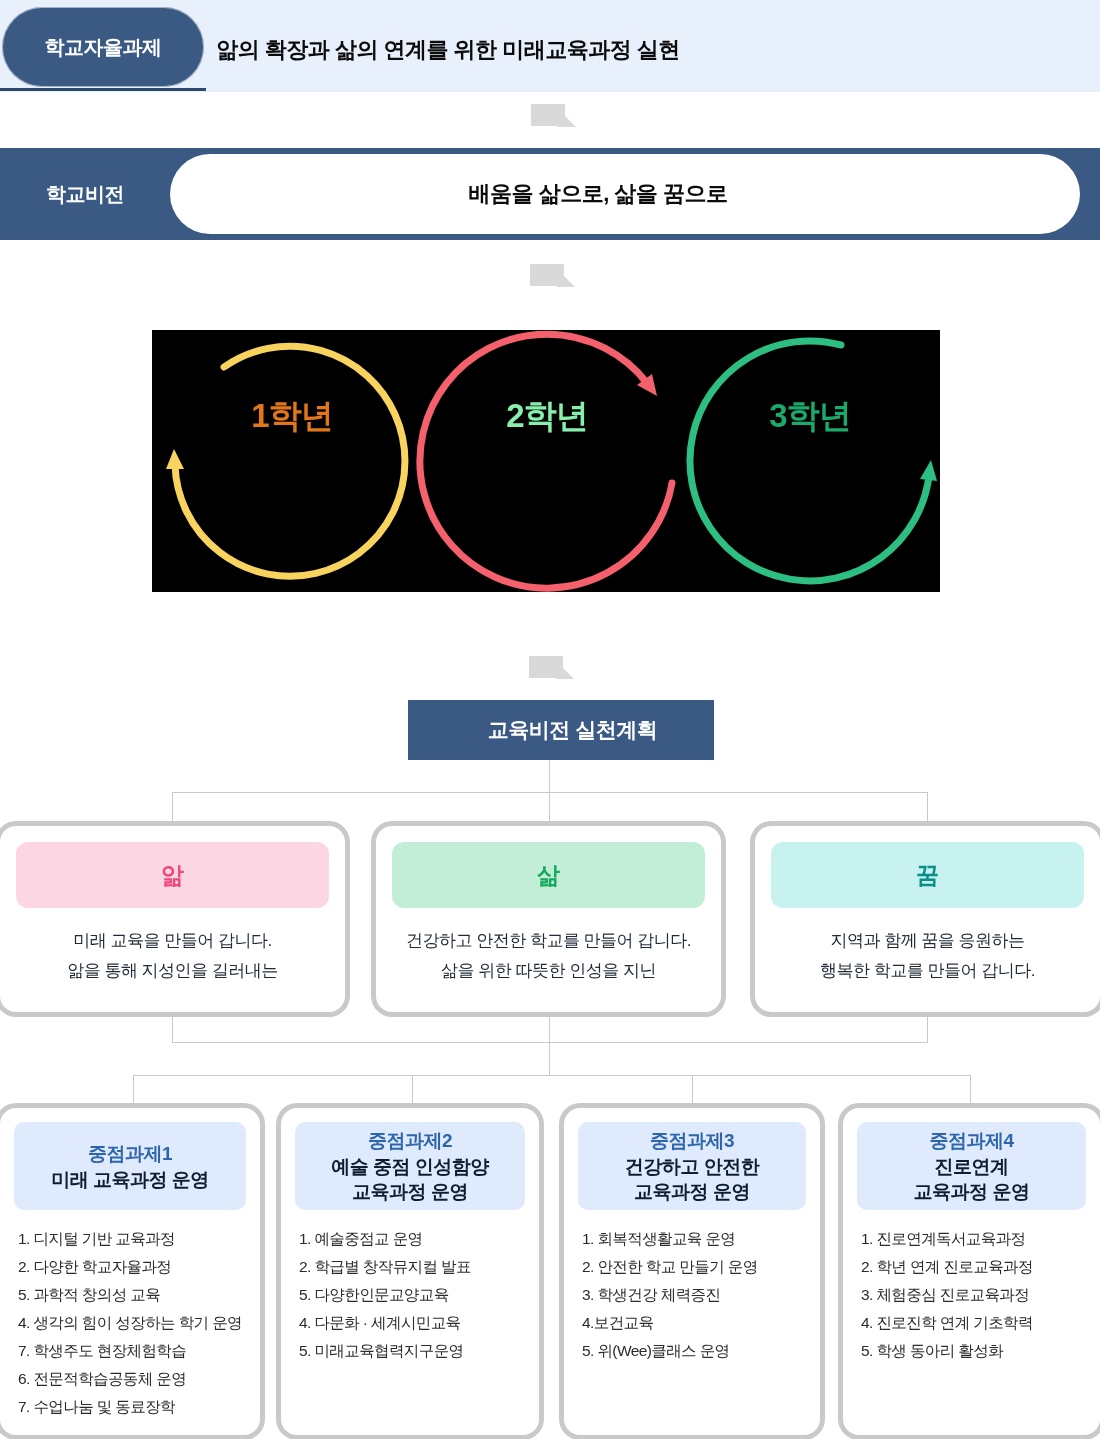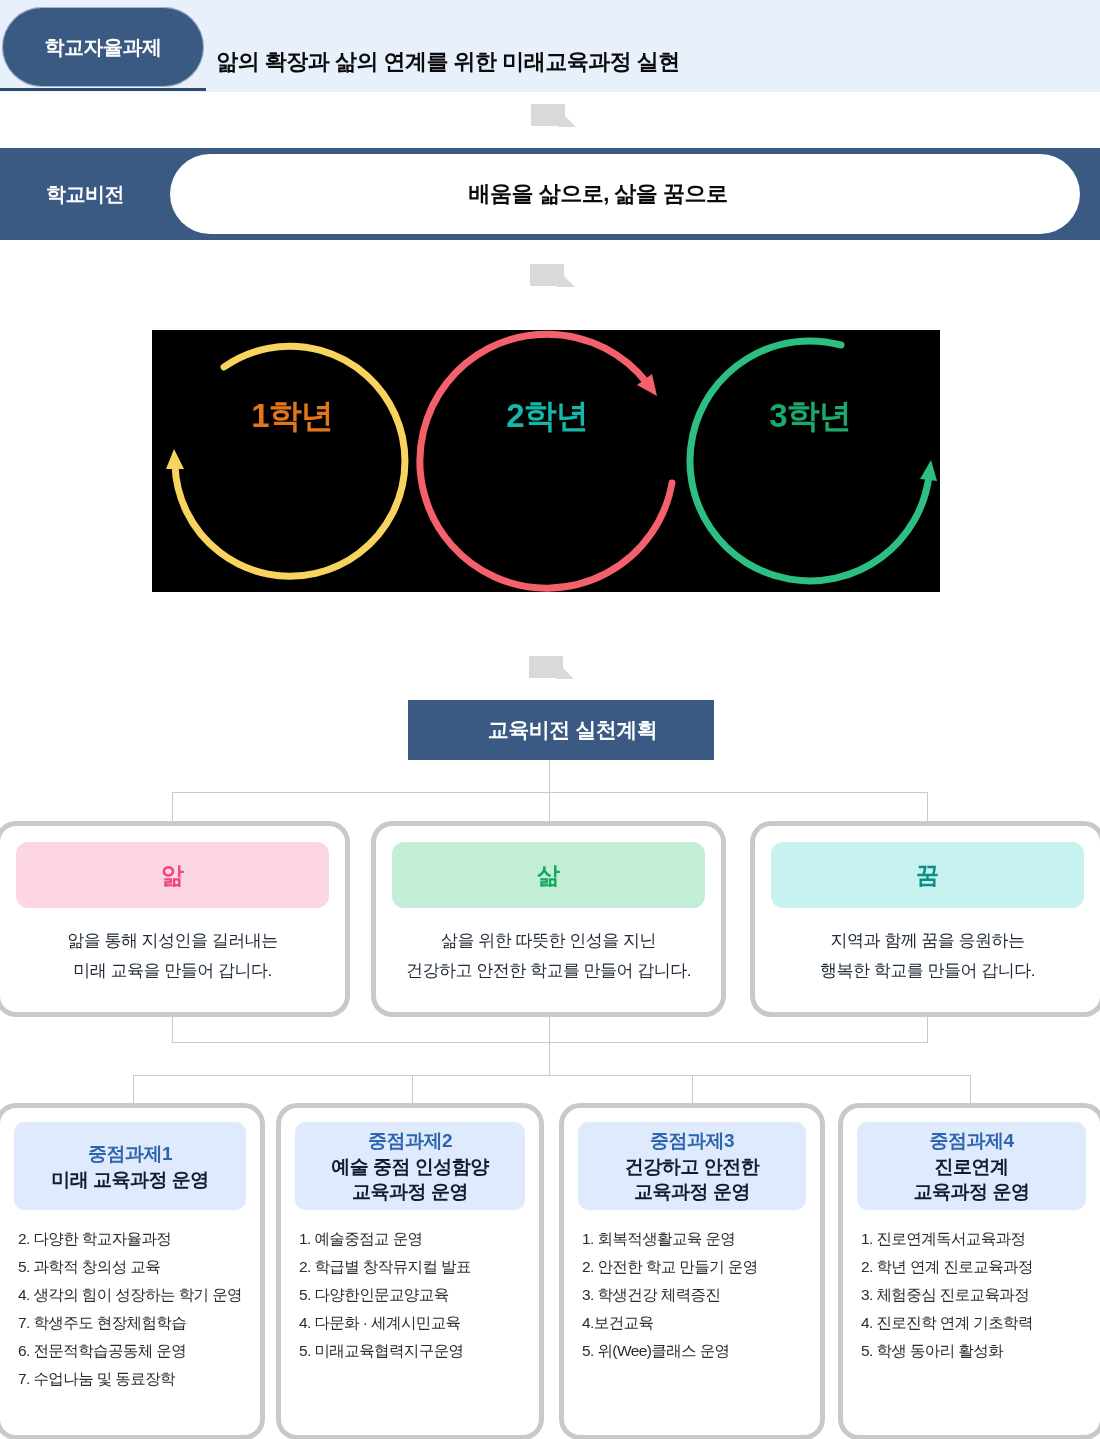--- a/index.html
+++ b/index.html
@@ -5,21 +5,21 @@
   html,body{margin:0;padding:0;}
   body{
     width:1100px;height:1439px;overflow:hidden;background:#ffffff;
     font-family:"Liberation Sans","DejaVu Sans",sans-serif;
     -webkit-font-smoothing:antialiased;
   }
   .canvas{position:relative;width:1100px;height:1439px;}
 
   
   .autonomy-band{position:absolute;left:0;top:0;width:1100px;height:92px;background:#E8F0FC;}
-  .autonomy-title{position:absolute;left:0;top:16px;width:896px;height:92px;
+  .autonomy-title{position:absolute;left:0;top:4px;width:896px;height:92px;
     display:flex;align-items:center;justify-content:center;
     font-size:22px;font-weight:800;color:#0B0B0B;letter-spacing:-0.5px;text-align:center;}
   .autonomy-badge{position:absolute;left:2px;top:7px;width:202px;height:80px;background:#3A5A83;
     border-radius:42px;display:flex;align-items:center;justify-content:center;
     box-shadow:inset 0 0 0 1px rgba(255,255,255,0.55);
     font-size:20px;font-weight:800;color:#ffffff;letter-spacing:-0.5px;}
   .badge-underline{position:absolute;left:0;top:88px;width:206px;height:3px;background:#2C4A6E;}
 
   
   .flow-arrow{position:absolute;width:46px;height:24px;}
@@ -109,21 +109,21 @@
       <path d="M72,37 A115,115 0 1 1 23,135" fill="none" stroke-width="7" stroke-linecap="round" style="stroke: rgb(248, 211, 94);"></path>
       <polygon points="22,119 32,139 14,139" style="fill: rgb(248, 211, 94);"></polygon>
       <path d="M520,153 A127,127 0 1 1 495,53" fill="none" stroke-width="7" stroke-linecap="round" style="stroke: rgb(244, 97, 109);"></path>
       <polygon points="505,66 485,55 500,44" style="fill: rgb(244, 97, 109);"></polygon>
       <path d="M689,15 A120,120 0 1 0 777,146" fill="none" stroke-width="7" stroke-linecap="round" style="stroke: rgb(45, 190, 130);"></path>
       <polygon points="779,130 785,151 768,149" style="fill: rgb(45, 190, 130);"></polygon>
     </svg>
     <div>
 
     <div class="grade-label" style="color: rgb(226, 118, 27);">1학년</div>
-        <div class="grade-label" style="color: #14b8a6;">2학년</div>
+        <div class="grade-label" style="color: #86efac;">2학년</div>
         <div class="grade-label" style="color: rgb(28, 169, 108);">3학년</div>
       </div>
   </div>
 
   <svg class="flow-arrow" style="left:529px;top:656px;" viewBox="0 0 46 24">
     <rect x="0" y="0" width="34" height="22" style="fill: rgb(217, 217, 217);"></rect>
     <polygon points="30,8 45,23 27,23" style="fill: rgb(217, 217, 217);"></polygon>
   </svg>
 
   <div class="plan-box" style="background-color: rgb(58, 90, 131); padding-left: 23px;">교육비전 실천계획</div>
@@ -145,32 +145,32 @@
   <div class="cline" style="left:970px;top:1075px;width:1px;height:33px;"></div>
 
   <div class="pillars">
 
   <div class="pillar-card">
       <div class="pillar-header" style="background-color: rgb(252, 215, 227);">
         <span style="color: rgb(240, 70, 124);">앎</span>
       </div>
       <div class="pillar-desc">
 
-      <div>앎을 통해 지성인을 길러내는</div>
-          <div>미래 교육을 만들어 갑니다.</div>
+      <div>미래 교육을 만들어 갑니다.</div>
+          <div>앎을 통해 지성인을 길러내는</div>
         </div>
     </div>
       <div class="pillar-card">
       <div class="pillar-header" style="background-color: rgb(194, 238, 215);">
         <span style="color: rgb(21, 168, 94);">삶</span>
       </div>
       <div class="pillar-desc">
 
-      <div>삶을 위한 따뜻한 인성을 지닌</div>
-          <div>건강하고 안전한 학교를 만들어 갑니다.</div>
+      <div>건강하고 안전한 학교를 만들어 갑니다.</div>
+          <div>삶을 위한 따뜻한 인성을 지닌</div>
         </div>
     </div>
       <div class="pillar-card">
       <div class="pillar-header" style="background-color: rgb(199, 242, 239);">
         <span style="color: rgb(11, 142, 136);">꿈</span>
       </div>
       <div class="pillar-desc">
 
       <div>지역과 함께 꿈을 응원하는</div>
           <div>행복한 학교를 만들어 갑니다.</div>
@@ -183,20 +183,21 @@
   <div class="task-card">
       <div class="task-header">
         <div class="task-no">중점과제1</div>
         <div>
 
         <div class="task-title-line">미래 교육과정 운영</div>
           </div>
       </div>
       <ul class="task-list">
 
+      <li>1. 디지털 기반 교육과정</li>
           <li>2. 다양한 학교자율과정</li>
           <li>5. 과학적 창의성 교육</li>
           <li>4. 생각의 힘이 성장하는 학기 운영</li>
           <li>7. 학생주도 현장체험학습</li>
           <li>6. 전문적학습공동체 운영</li>
           <li>7. 수업나눔 및 동료장학</li>
         </ul>
     </div>
       <div class="task-card">
       <div class="task-header">

